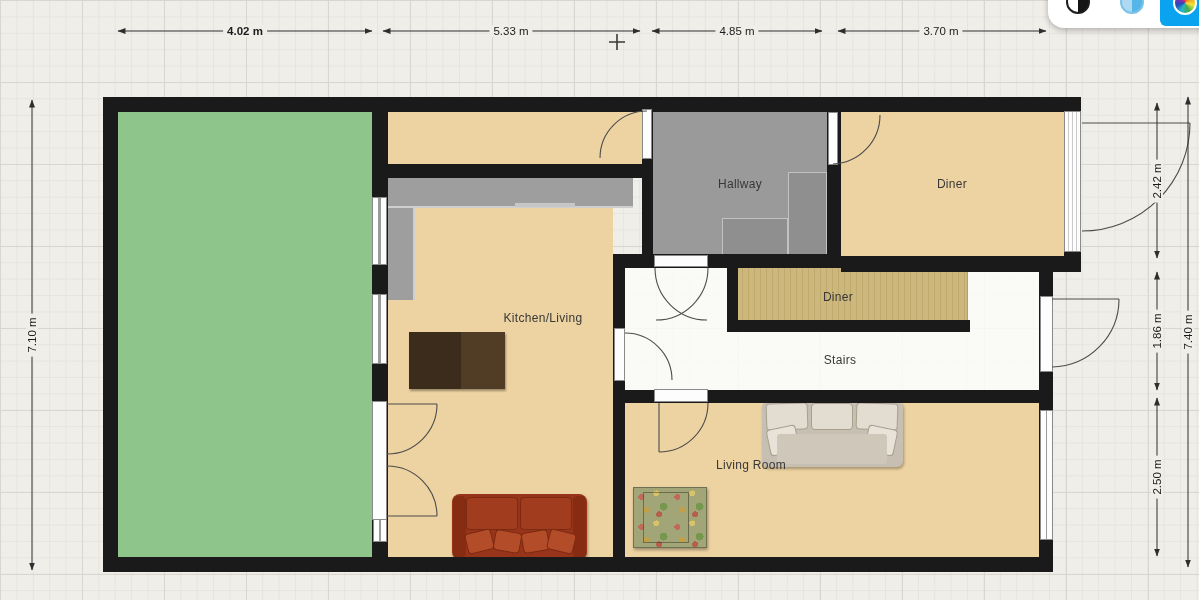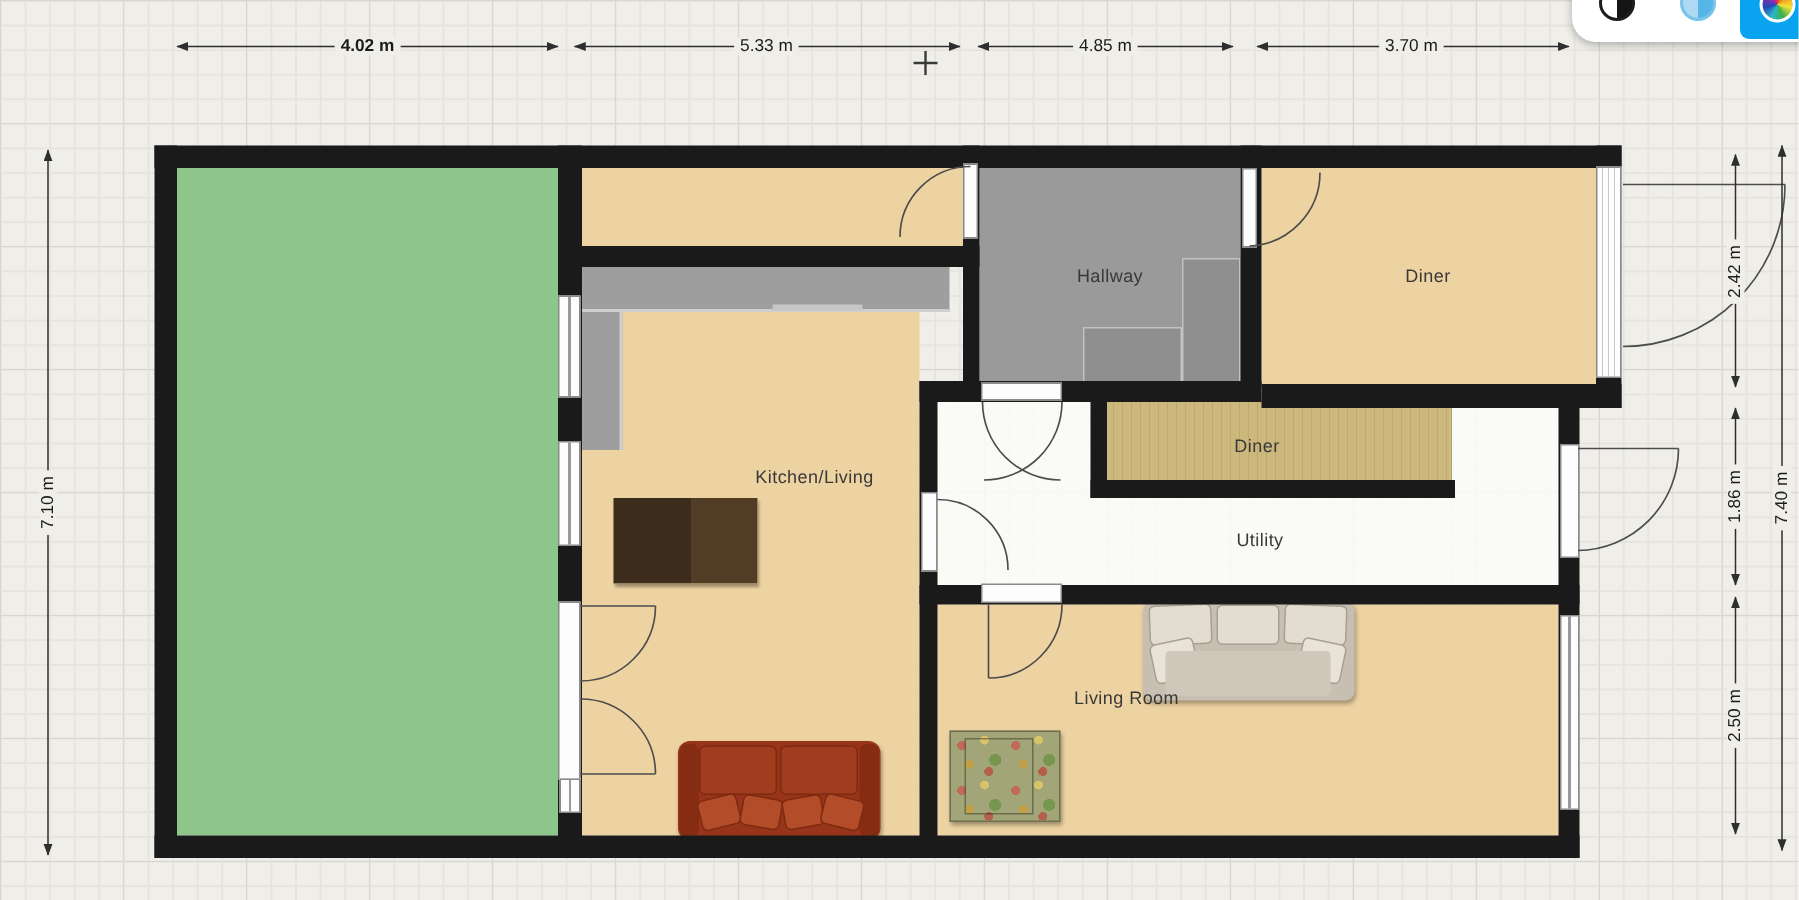--- a/index.html
+++ b/index.html
@@ -162,21 +162,21 @@
 
     <g stroke="#3a3a3a" stroke-width="1.6">
       <path d="M609 42 H625 M617 34 V50"></path>
     </g>
   </svg>
 
   <div class="room-label" style="left:740px;top:184px;">Hallway</div>
   <div class="room-label" style="left:952px;top:184px;">Diner</div>
   <div class="room-label" style="left:543px;top:318px;">Kitchen/Living</div>
   <div class="room-label" style="left:838px;top:297px;">Diner</div>
-  <div class="room-label" style="left:840px;top:360px;">Utility</div>
+  <div class="room-label" style="left:840px;top:360px;">Stairs</div>
   <div class="room-label" style="left:751px;top:465px;">Living Room</div>
 
   <div class="dim-label" style="left:245px;top:31px;font-weight:bold;">4.02 m</div>
   <div class="dim-label" style="left:511px;top:31px;">5.33 m</div>
   <div class="dim-label" style="left:737px;top:31px;">4.85 m</div>
   <div class="dim-label" style="left:941px;top:31px;">3.70 m</div>
   <div class="dim-label rot" style="left:32px;top:335px;">7.10 m</div>
   <div class="dim-label rot" style="left:1157px;top:181px;">2.42 m</div>
   <div class="dim-label rot" style="left:1157px;top:331px;">1.86 m</div>
   <div class="dim-label rot" style="left:1157px;top:477px;">2.50 m</div>

